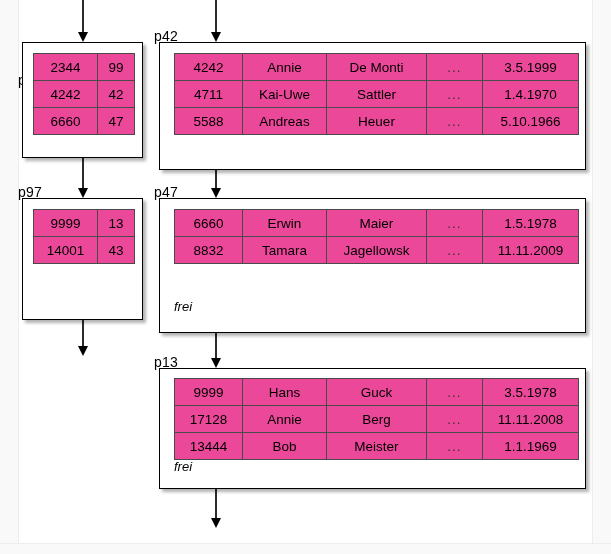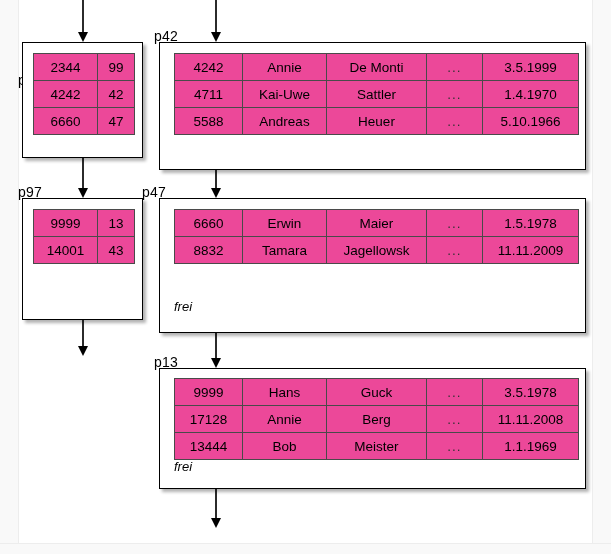--- a/index.html
+++ b/index.html
@@ -222,21 +222,21 @@
           <td>13</td>
         </tr>
         <tr>
           <td>14001</td>
           <td>43</td>
         </tr>
       </tbody>
     </table>
   </div>
 
-  <div class="block-label" style="left:142px; top:184px;">p47</div>
+  <div class="block-label" style="left:154px; top:184px;">p47</div>
   <div class="block" style="left:159px; top:198px; width:427px; height:135px;">
     <table class="rec" style="left:14px; top:10px; width:404px;">
       <colgroup>
         <col style="width:68px">
           <col style="width:84px">
           <col style="width:100px">
         <col style="width:56px">
           <col style="width:96px">
       </colgroup>
       <tbody>

